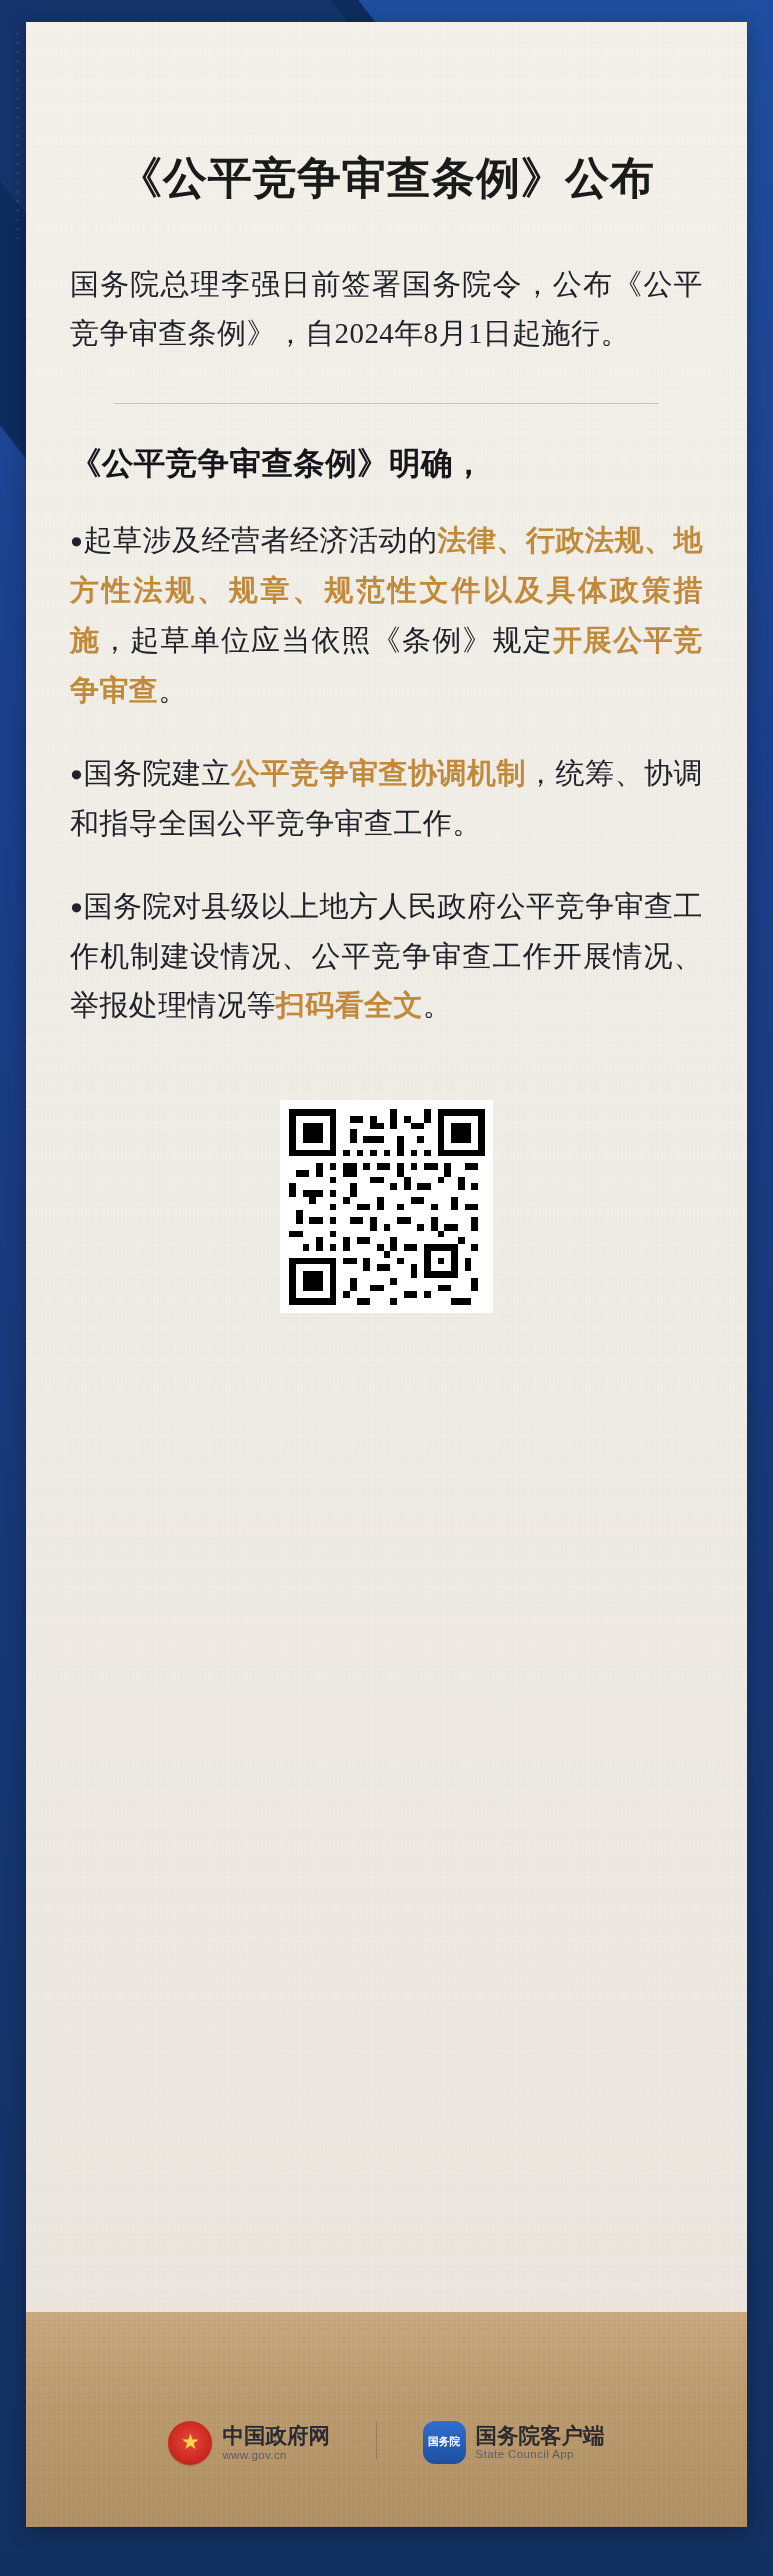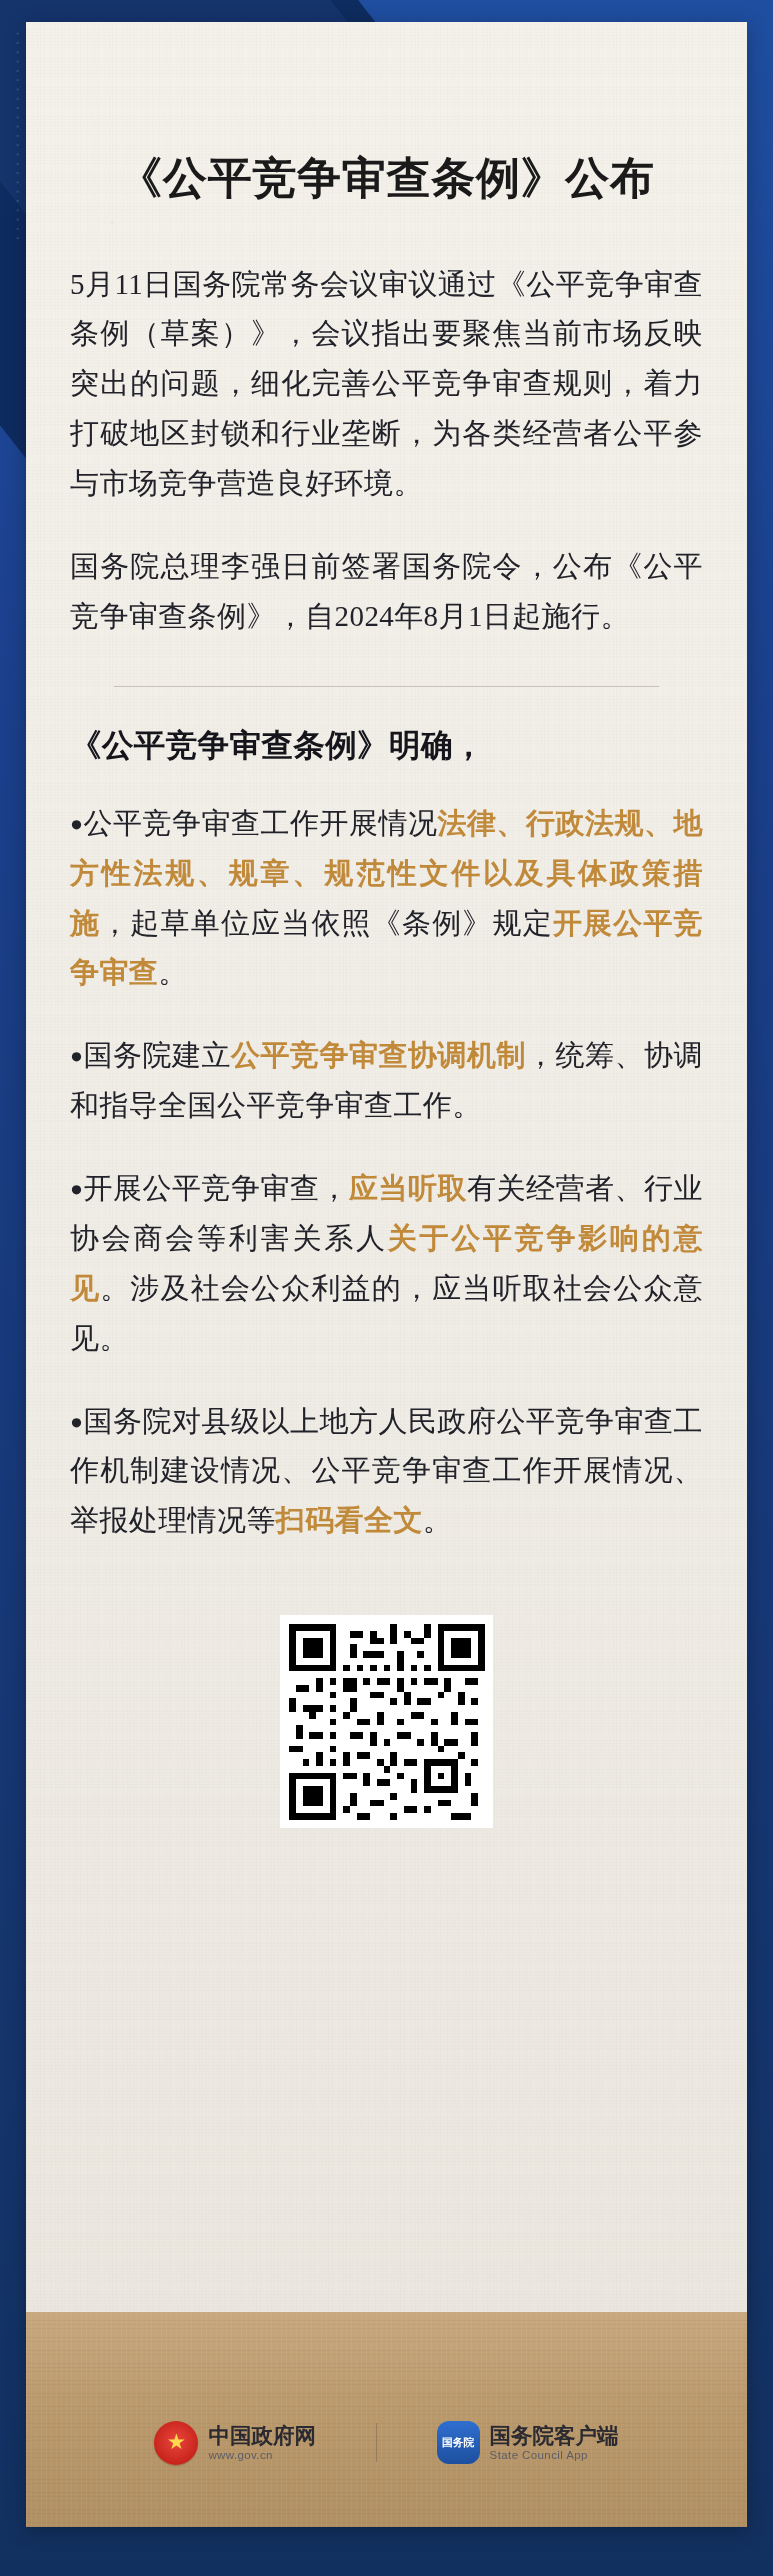--- a/index.html
+++ b/index.html
@@ -173,22 +173,22 @@
     display: block;
   }
 
   
   .footer {
     position: absolute;
     left: 0; right: 0;
     bottom: 62px;
     display: flex;
     justify-content: center;
-    align-items: center;
-    gap: 60px;
+    align-items: flex-start;
+    gap: 46px;
   }
   .logo-group {
     display: flex;
     align-items: center;
     gap: 10px;
   }
   .emblem {
     width: 44px;
     height: 44px;
     border-radius: 50%;
@@ -250,32 +250,30 @@
   <div class="deco-dot-grid"></div>
 
   <div class="paper">
     <div class="paper-texture"></div>
 
     <div class="content">
 
       <h1 class="title">《公平竞争审查条例》公布</h1>
 
       <div class="body-text">
-        <p class="para">5月11日国务院常务会议审议通过《公平竞争审查条例（草案）》，会议指出要聚焦当前市场反映突出的问题，细化完善公平竞争审查规则，着力打破地区封锁和行业垄断，为各类经营者公平参与市场竞争营造良好环境。</p>
         <p class="para last">国务院总理李强日前签署国务院令，公布《公平竞争审查条例》，自2024年8月1日起施行。</p>
       </div>
 
       <div class="divider"></div>
 
       <div class="sub-title">《公平竞争审查条例》明确，</div>
 
       <div class="bullets">
-        <p class="bullet"><span class="dot">●</span><span class="">公平竞争审查工作开展情况</span><span class="hl">法律、行政法规、地方性法规、规章、规范性文件以及具体政策措施</span><span class="">，起草单位应当依照《条例》规定</span><span class="hl">开展公平竞争审查</span><span class="">。</span></p>
+        <p class="bullet"><span class="dot">●</span><span class="">起草涉及经营者经济活动的</span><span class="hl">法律、行政法规、地方性法规、规章、规范性文件以及具体政策措施</span><span class="">，起草单位应当依照《条例》规定</span><span class="hl">开展公平竞争审查</span><span class="">。</span></p>
         <p class="bullet"><span class="dot">●</span><span class="">国务院建立</span><span class="hl">公平竞争审查协调机制</span><span class="">，统筹、协调和指导全国公平竞争审查工作。</span></p>
-        <p class="bullet"><span class="dot">●</span><span class="">开展公平竞争审查，</span><span class="hl">应当听取</span><span class="">有关经营者、行业协会商会等利害关系人</span><span class="hl">关于公平竞争影响的意见</span><span class="">。涉及社会公众利益的，应当听取社会公众意见。</span></p>
         <p class="bullet"><span class="dot">●</span><span class="">国务院对县级以上地方人民政府公平竞争审查工作机制建设情况、公平竞争审查工作开展情况、举报处理情况等</span><span class="hl">扫码看全文</span><span class="">。</span></p>
       </div>
 
       <div class="footnote">
       </div>
 
       <div class="qr-wrap">
         <svg class="qr" viewBox="0 0 29 29" shape-rendering="crispEdges">
           <rect width="29" height="29" fill="#ffffff"></rect>
           <g fill="#000000">

